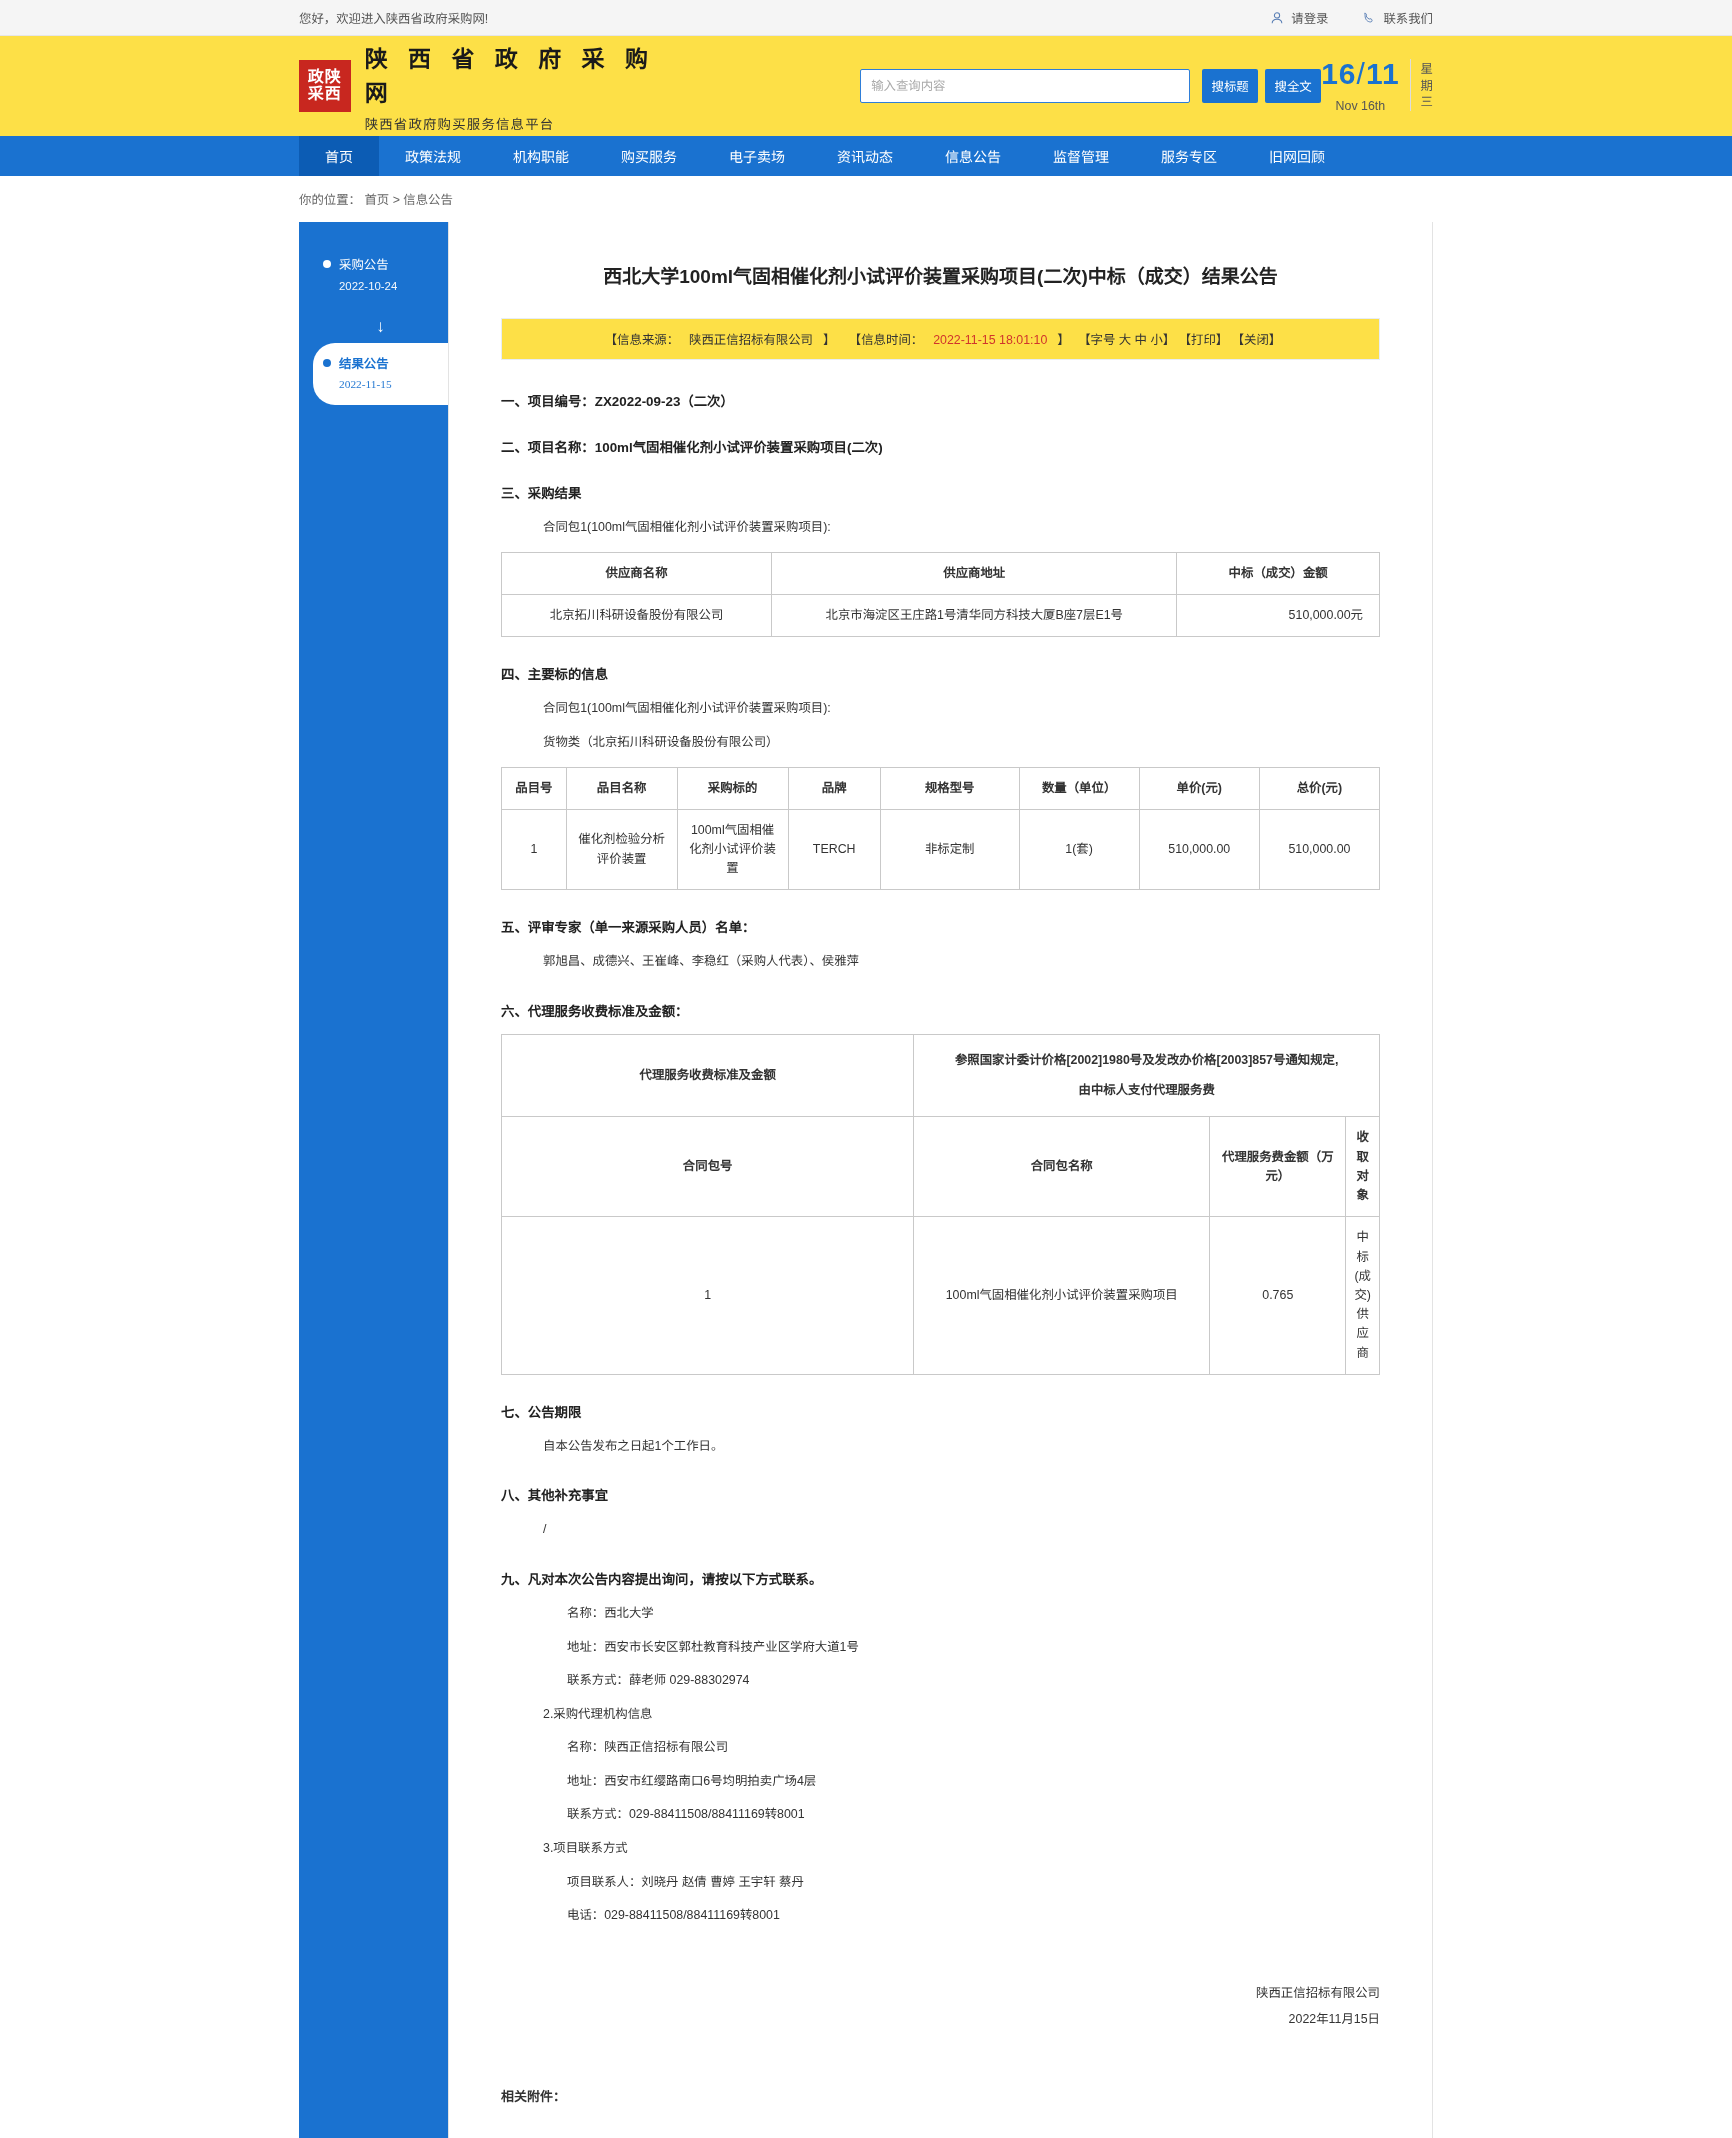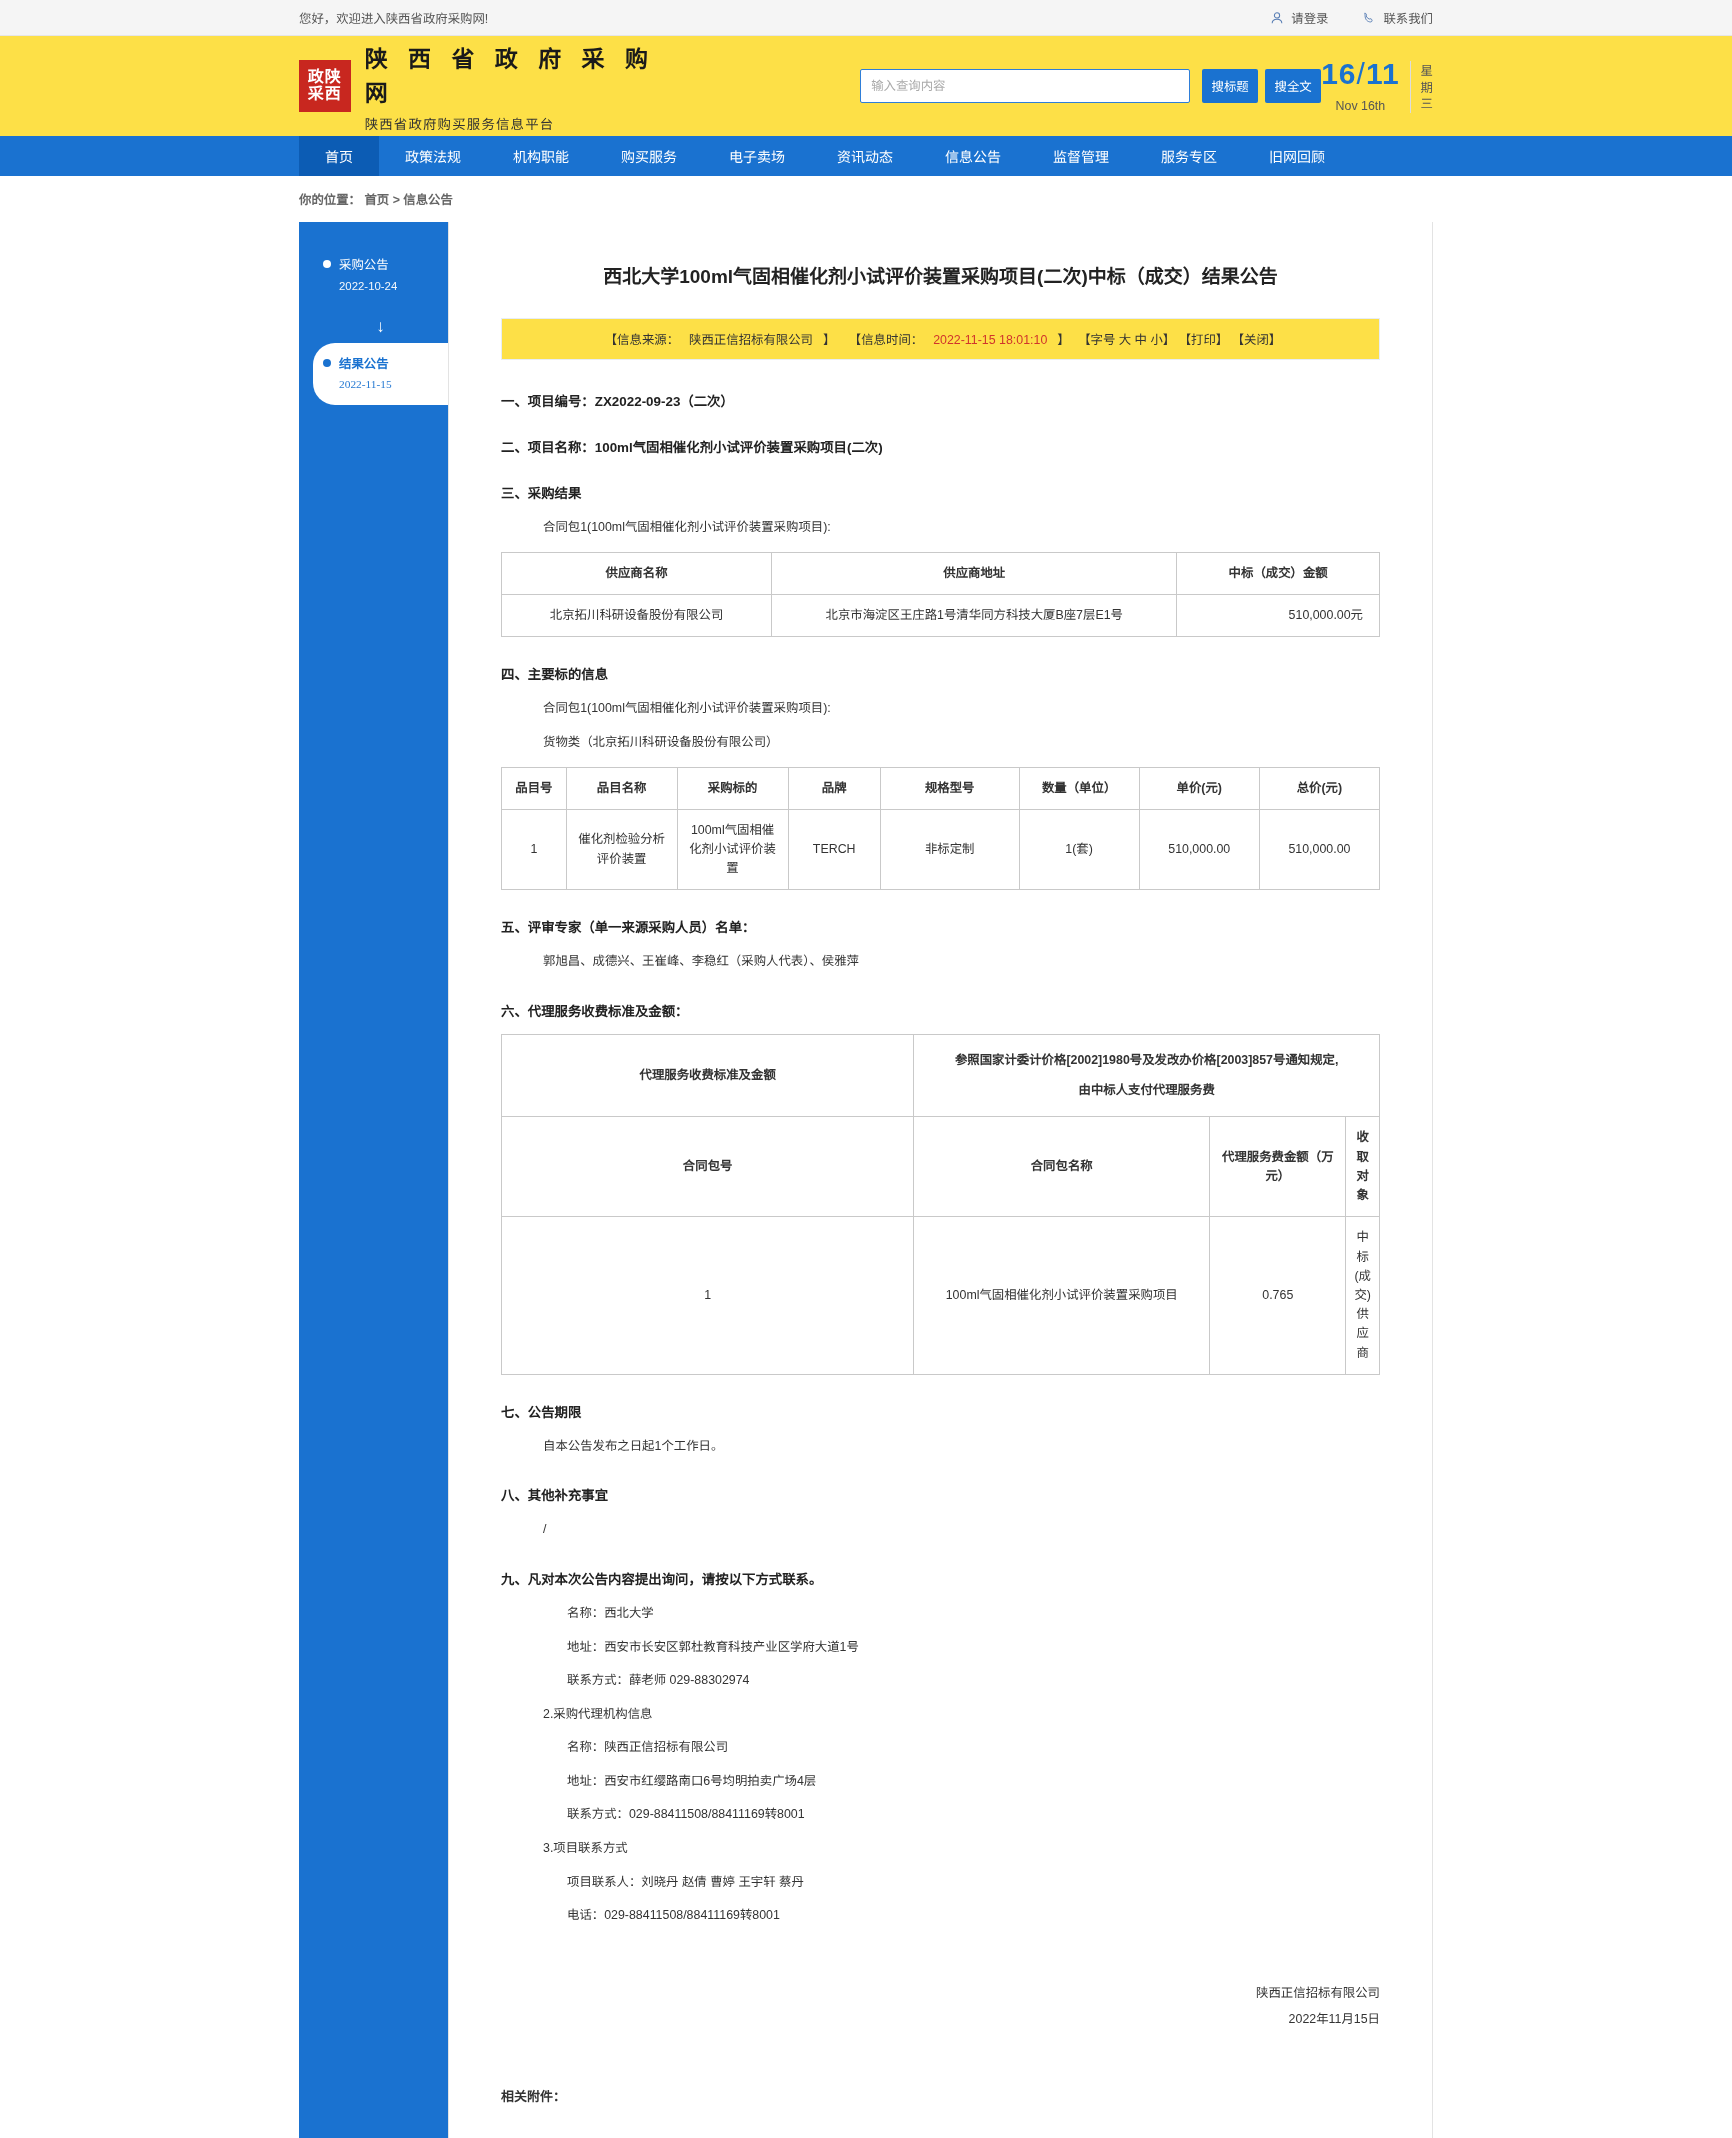--- a/index.html
+++ b/index.html
@@ -53,41 +53,41 @@
     font-family:"Liberation Sans", sans-serif;
   }
   .search-input::placeholder { color:#aaa; }
   .btn-search {
     height:34px; min-width:56px; margin-left:12px; background:#1a72d0; color:#fff;
     border:none; border-radius:2px; font-size:12.4px; cursor:pointer;
     font-family:"Liberation Sans", sans-serif;
   }
   .btn-search.alt { margin-left:7px; }
 
-  .date-box { margin-left:auto; display:flex; align-items:flex-end; gap:10px; }
+  .date-box { margin-left:auto; display:flex; align-items:flex-start; gap:10px; }
   .date-main { text-align:right; }
   .date-nums { font-size:30px; color:#1a72d0; font-weight:bold; line-height:1; letter-spacing:1px;}
   .date-nums .slash { color:#1a72d0; font-weight:normal; }
   .date-en { font-size:12.4px; color:#555; margin-top:10px; text-align:center;}
   .date-week { font-size:12.4px; color:#555; line-height:1.35; border-left:1px solid #ddd; padding-left:10px; padding-top:2px;}
 
   
   .nav {
     background:#1a72d0; height:40px; display:flex; align-items:stretch;
     padding: 0 299px;
   }
   .nav-item {
     color:#fff; font-size:14px; padding: 0 26px; display:flex; align-items:center;
     cursor:pointer; white-space:nowrap; text-decoration:none;
   }
   .nav-item.active { background:#0c5cb4; }
 
   
   .crumb {
-    padding: 14px 299px; font-size:12.4px; color:#666; background:#fff;font-weight:bold;
+    padding: 14px 299px; font-size:12.4px; color:#666; background:#fff;
   }
   .crumb a { color:#666; text-decoration:none; }
 
   
   .content-wrap {
     display:flex; padding: 0 299px 0 299px; align-items:stretch;
   }
   .side {
     width:149px; background:#1a72d0; color:#fff; padding: 22px 0; flex:none;
     min-height: 1731px;

